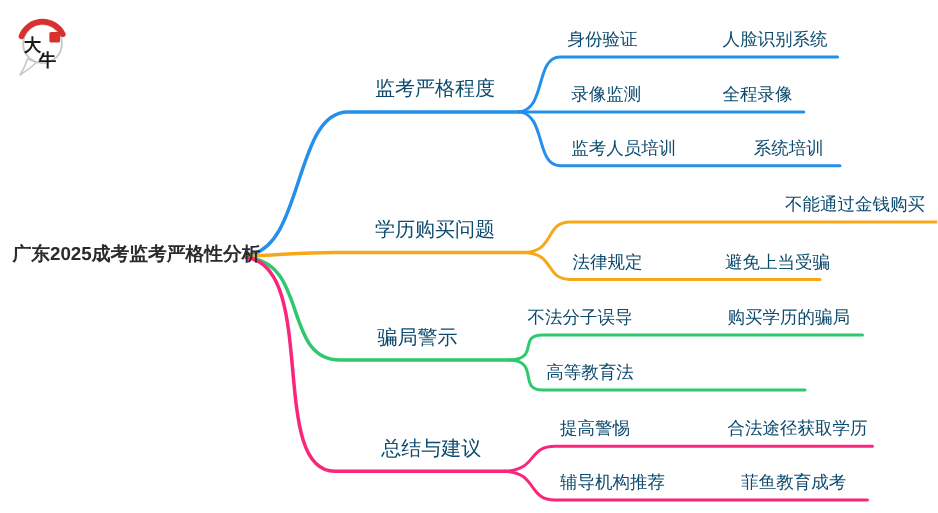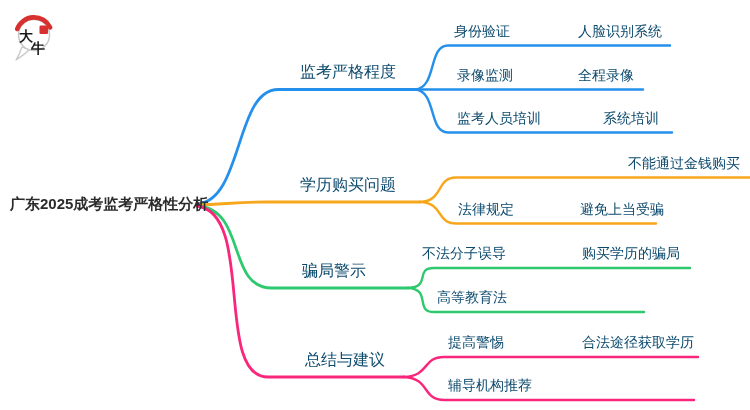--- a/index.html
+++ b/index.html
@@ -87,14 +87,15 @@
   <div class="lbl leaf-lbl" style="left:458px;top:201px;">法律规定</div>
   <div class="lbl leaf-lbl" style="left:580px;top:201px;">避免上当受骗</div>
 
   <div class="lbl leaf-lbl" style="left:422px;top:245px;">不法分子误导</div>
   <div class="lbl leaf-lbl" style="left:582px;top:245px;">购买学历的骗局</div>
   <div class="lbl leaf-lbl" style="left:437px;top:289px;">高等教育法</div>
 
   <div class="lbl leaf-lbl" style="left:448px;top:334px;">提高警惕</div>
   <div class="lbl leaf-lbl" style="left:582px;top:334px;">合法途径获取学历</div>
   <div class="lbl leaf-lbl" style="left:448px;top:377px;">辅导机构推荐</div>
+  <div class="lbl leaf-lbl" style="left:593px;top:377px;">菲鱼教育成考</div>
 
 </div>
 
 </body></html>

